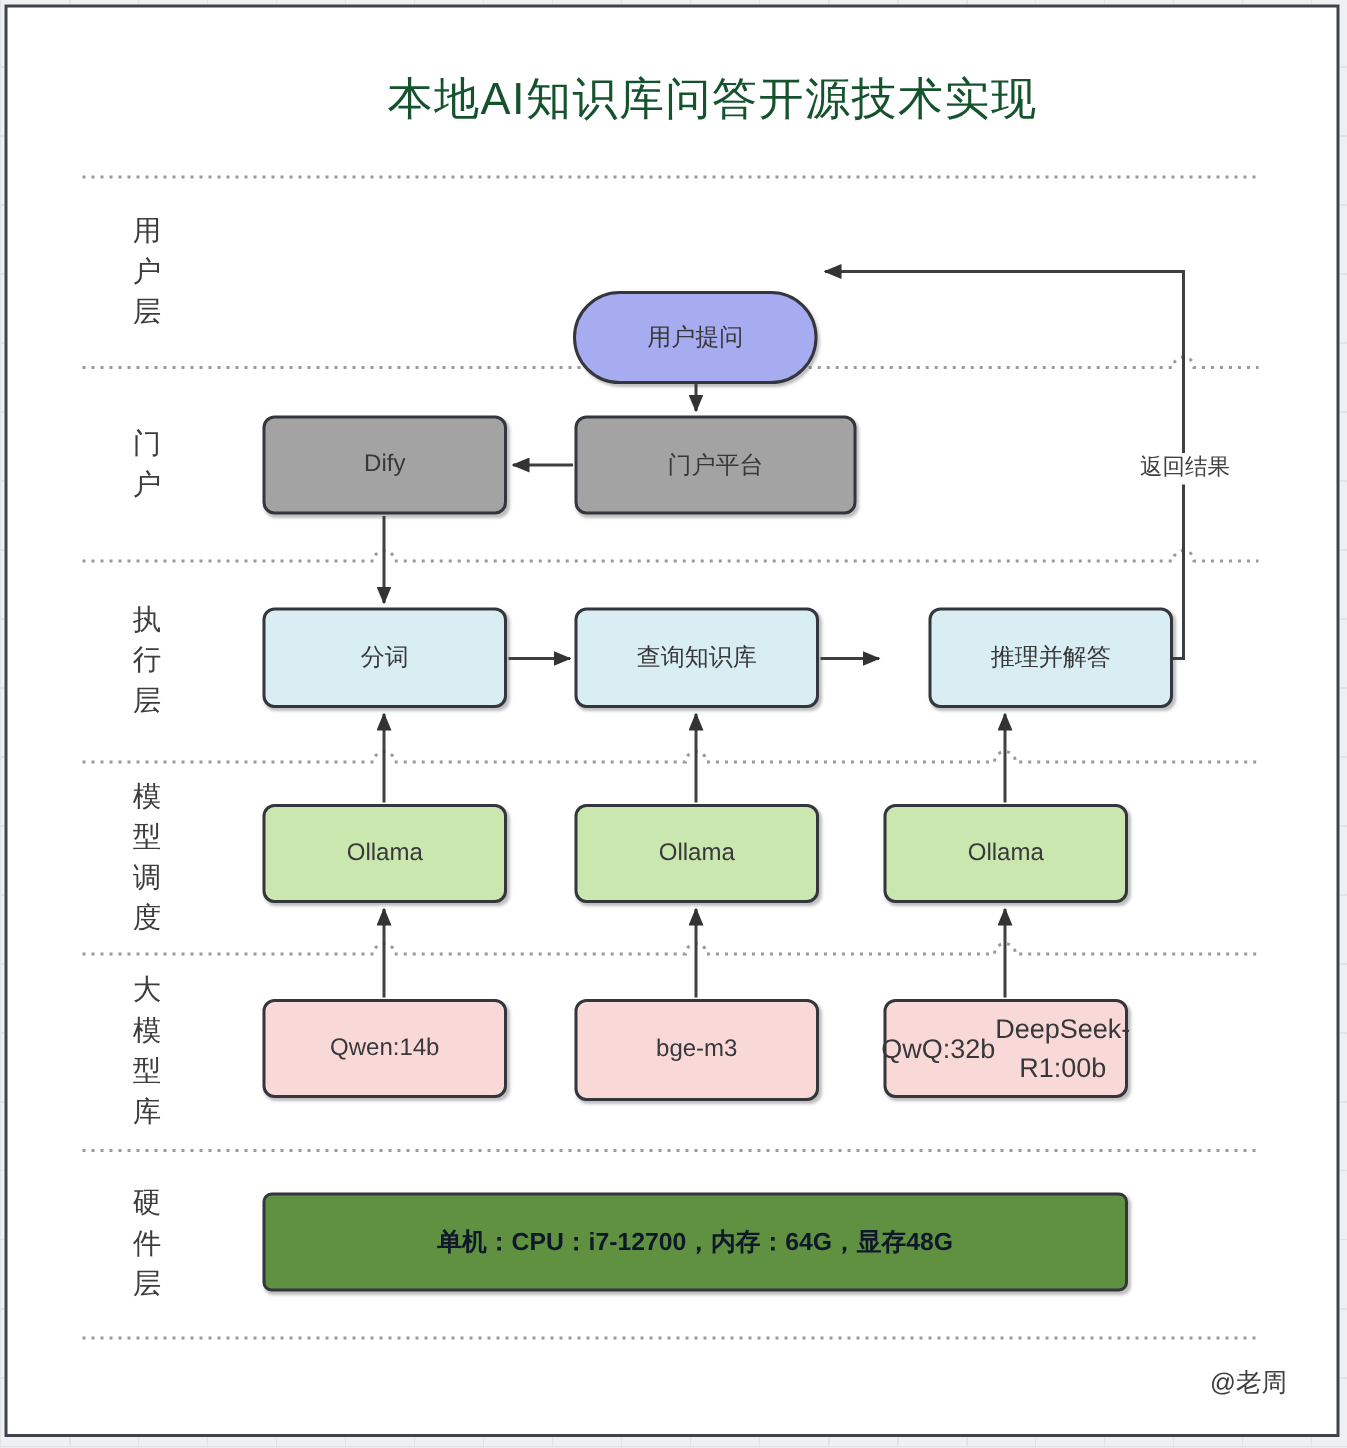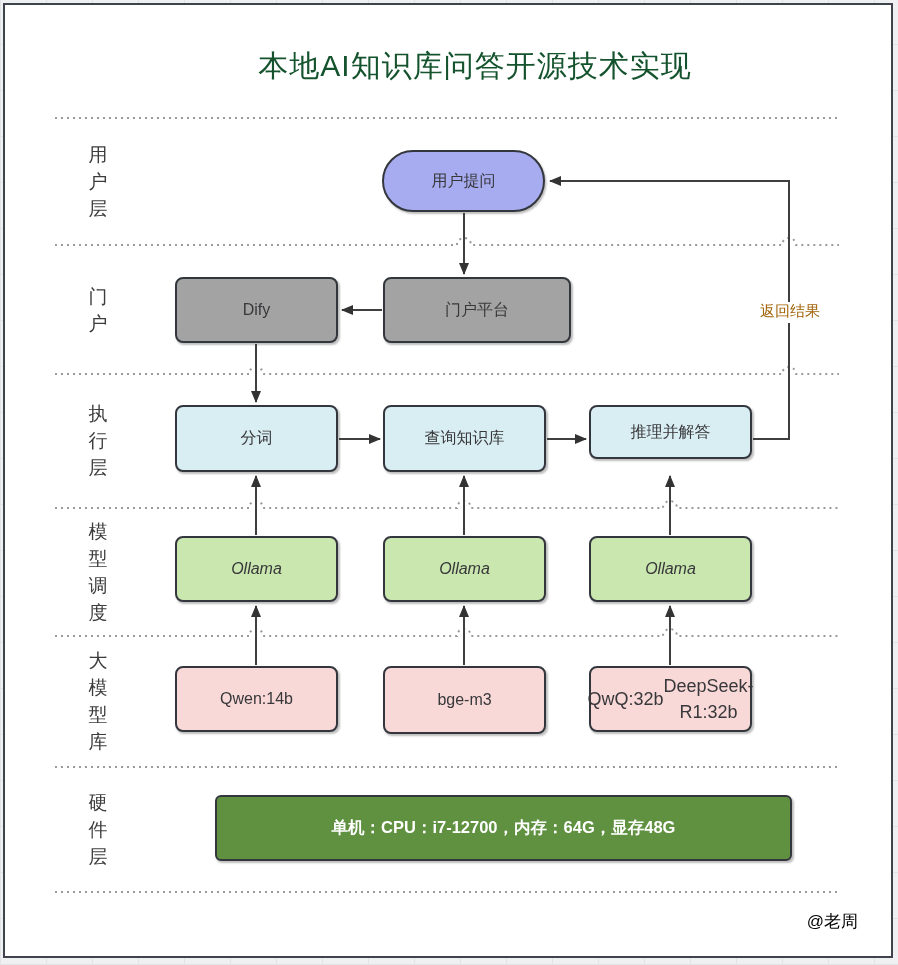--- a/index.html
+++ b/index.html
@@ -24,33 +24,33 @@
     position:absolute;left:84px;width:28px;text-align:center;
     font-size:19px;line-height:27px;color:#3c3c3c;white-space:pre-line;z-index:2;
   }
   .node{
     position:absolute;box-sizing:border-box;z-index:2;
     border:2px solid #33373d;border-radius:8px;
     display:flex;align-items:center;justify-content:center;
     font-size:16px;color:#38383b;text-align:center;
     box-shadow:1.5px 2px 2px rgba(70,70,70,.35);
   }
-  .pill{border-radius:31px;background:#a7abf0;}
+  .pill{border-radius:31px;background:#a7abf0;margin-top:44px;}
   .portal-fill{background:#a3a3a3;}
   .exec-fill{background:#d9eef3;}
-  .ollama-fill{background:#c9e7ae;font-style:italic;}
+  .ollama-fill{background:#c9e7ae;}
   .model-fill{background:#f8d9d8;}
-  .hw-fill{background:#5f9141;color:#ffffff;font-weight:bold;font-size:16.5px;border-radius:6px;margin-left:40px;}
+  .hw-fill{background:#5f9141;color:#0f172a;font-weight:bold;font-size:16.5px;border-radius:6px;}
   .two-line{flex-direction:row;line-height:1.45;font-size:18px;}
   .edge-label{
     position:absolute;left:750px;top:302px;width:80px;height:21px;
-    text-align:center;font-size:15px;color:#a16207;background:#ffffff;z-index:3;
+    text-align:center;font-size:15px;color:#404040;background:#ffffff;z-index:3;
   }
   .watermark{
-    position:absolute;right:40px;top:910px;font-size:17px;color:#000000;z-index:2;
+    position:absolute;right:40px;top:910px;font-size:17px;color:#404040;z-index:2;
   }
 </style>
 </head>
 <body>
 
 <div class="canvas"></div>
 
 <div class="title">本地AI知识库问答开源技术实现</div>
 
 <svg class="wires" width="898" height="965" viewBox="0 0 898 965">
@@ -106,30 +106,30 @@
 件
 层</div>
 
 <div class="node pill" style="left:382px;top:150px;width:163px;height:62px">用户提问</div>
 
 <div class="node portal-fill" style="left:175px;top:277px;width:163px;height:66px">Dify</div>
 <div class="node portal-fill" style="left:383px;top:277px;width:188px;height:66px">门户平台</div>
 
 <div class="node exec-fill" style="left:175px;top:405px;width:163px;height:67px">分词</div>
 <div class="node exec-fill" style="left:383px;top:405px;width:163px;height:67px">查询知识库</div>
-<div class="node exec-fill" style="left:589px;top:405px;width:163px;height:54px">推理并解答</div>
+<div class="node exec-fill" style="left:619px;top:405px;width:163px;height:67px">推理并解答</div>
 
 <div class="node ollama-fill" style="left:175px;top:536px;width:163px;height:66px">Ollama</div>
 <div class="node ollama-fill" style="left:383px;top:536px;width:163px;height:66px">Ollama</div>
 <div class="node ollama-fill" style="left:589px;top:536px;width:163px;height:66px">Ollama</div>
 
 <div class="node model-fill" style="left:175px;top:666px;width:163px;height:66px">Qwen:14b</div>
 <div class="node model-fill" style="left:383px;top:666px;width:163px;height:68px">bge-m3</div>
 <div class="node model-fill two-line" style="left:589px;top:666px;width:163px;height:66px">
   <span>QwQ:32b</span>
-  <span>DeepSeek-R1:32b</span>
+  <span>DeepSeek-R1:00b</span>
 </div>
 
 <div class="node hw-fill" style="left:175px;top:795px;width:577px;height:66px">单机：CPU：i7-12700，内存：64G，显存48G</div>
 
 <div class="edge-label">返回结果</div>
 
 <div class="watermark">@老周</div>
 
 </body></html>

